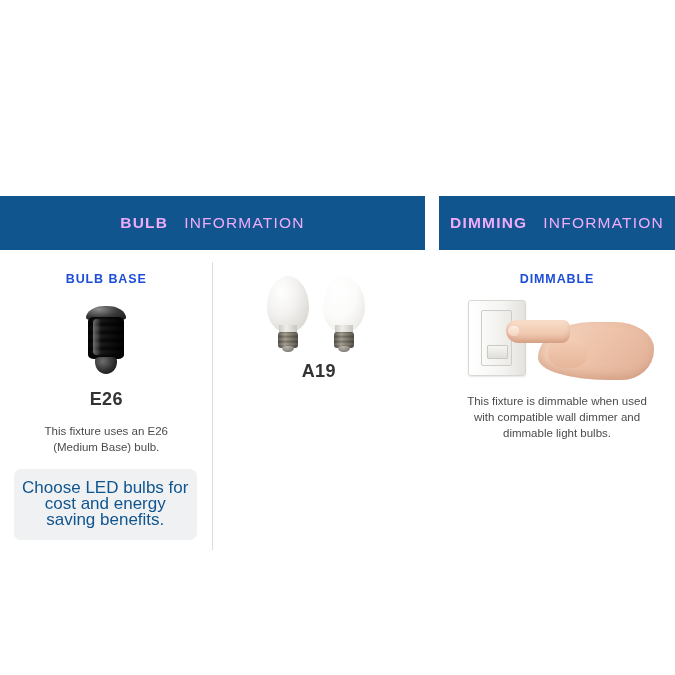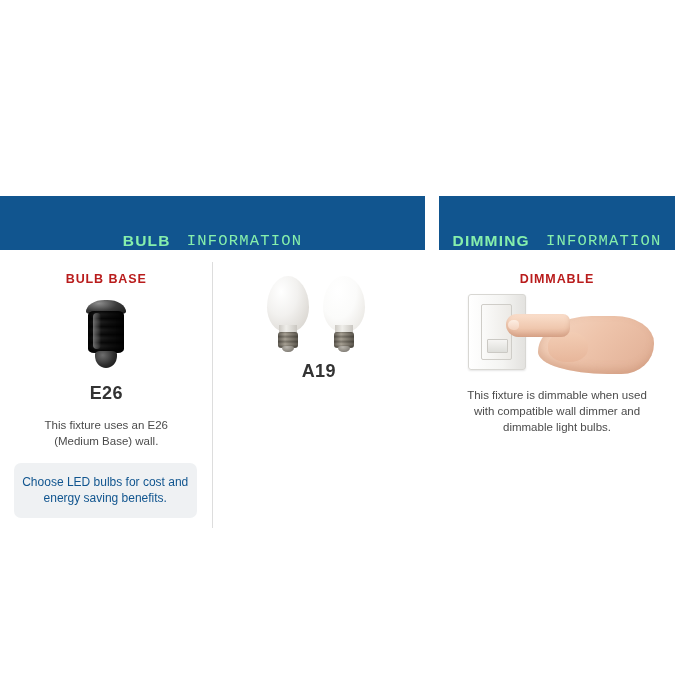--- a/index.html
+++ b/index.html
@@ -25,30 +25,30 @@
     display: flex;
     width: 675px;
     align-items: flex-start;
   }
   .panel-bulb { width: 425px; }
   .panel-gap  { width: 14px; }
   .panel-dim  { width: 236px; }
 
   .hdr {
     background: #11558f;
-    color: #86efac;
+    color: #f0abfc;
     height: 54px;
     display: flex;
-    align-items: flex-end;
+    align-items: center;
     justify-content: center;
     letter-spacing: 1.2px;
     font-size: 15.5px;
   }
   .hdr .b { font-weight: bold; }
-  .hdr .n { font-weight: normal; margin-left: 16px; font-family: Liberation Mono, monospace; }
+  .hdr .n { font-weight: normal; margin-left: 16px; }
 
   .cols {
     display: flex;
   }
   .col {
     flex: 1;
     padding-top: 22px;
     text-align: center;
     position: relative;
   }
@@ -59,22 +59,22 @@
     top: 12px;
     bottom: -10px;
     width: 1px;
     background: #dddddd;
   }
 
   .col-title {
     font-size: 12.5px;
     font-weight: bold;
     letter-spacing: 0.9px;
-    color: #b91c1c;
-    margin-bottom: 8px;
+    color: #1d4ed8;
+    margin-bottom: 14px;
   }
   .art {
     height: 80px;
     display: flex;
     align-items: flex-end;
     justify-content: center;
   }
   .caption {
     font-weight: bold;
     font-size: 18px;
@@ -88,21 +88,21 @@
     color: #4b4b4b;
     margin: 13px auto 0;
     width: 170px;
   }
   .desc.wide { width: 182px; }
 
   .tip {
     margin: 14px 16px 0 14px;
     background: #eff1f3;
     color: #11558f;
-    font-size: 12px;
+    font-size: 17px;
     line-height: 16px;
     padding: 11px 8px 12px;
     text-align: center;
     border-radius: 7px;
   }
 
   
   .base-wrap {
     width: 54px;
     height: 74px;
@@ -307,21 +307,21 @@
         <div class="col divider">
           <div class="col-title">BULB BASE</div>
           <div class="art">
             <div class="base-wrap">
               <div class="base-top"></div>
               <div class="base-body"></div>
               <div class="base-tip"></div>
             </div>
           </div>
           <div class="caption">E26</div>
-          <div class="desc">This fixture uses an E26 (Medium Base) wall.</div>
+          <div class="desc">This fixture uses an E26 (Medium Base) bulb.</div>
           <div class="tip">Choose LED bulbs for cost and energy saving benefits.</div>
         </div>
 
         <div class="col">
           <div class="art">
             <div class="bulbs-wrap">
               <div class="bulb left">
                 <div class="glass"></div>
                 <div class="neck"></div>
                 <div class="screw"></div>

